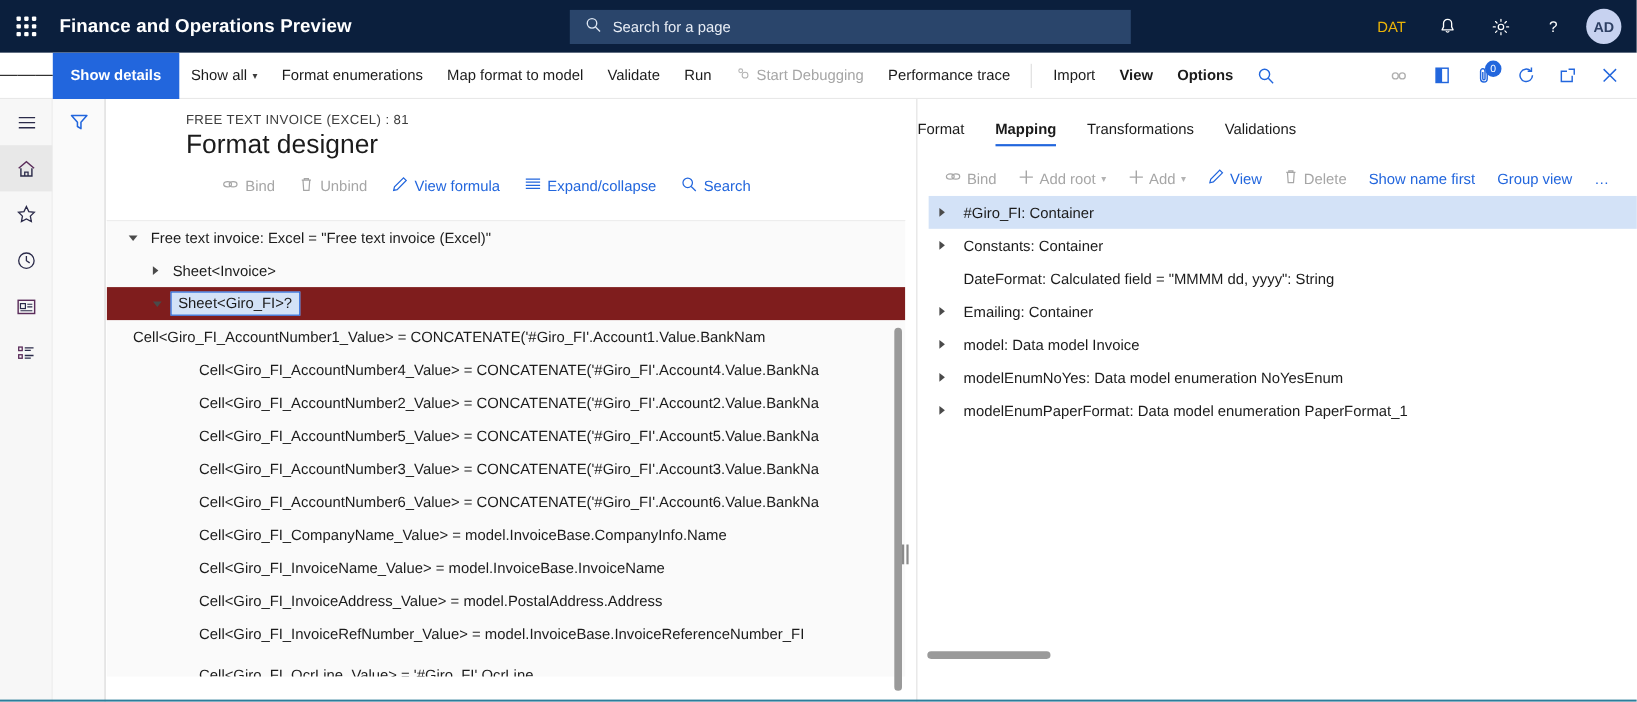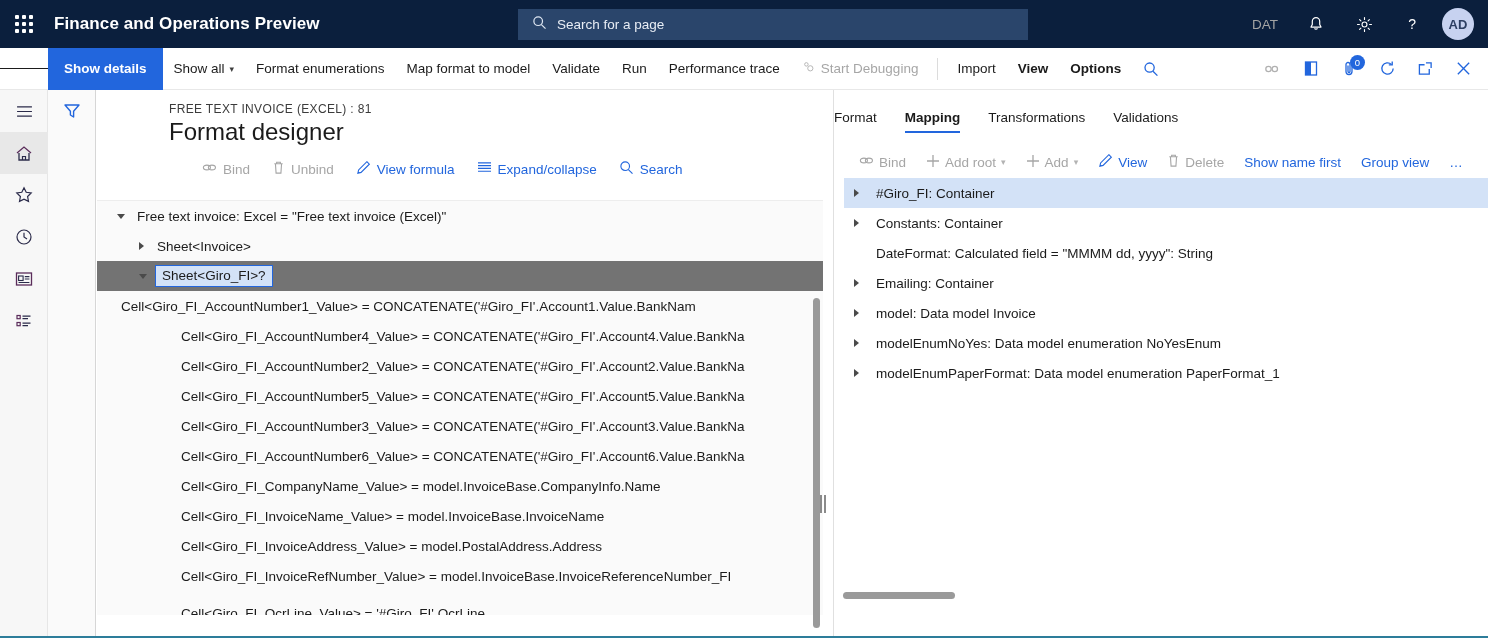--- a/index.html
+++ b/index.html
@@ -32,21 +32,21 @@
   .searchbox .mag { margin-right:10px; }
   .searchbox .ph { color:#e8edf5; font-size:13.5px; }
   .top-right {
     position:absolute; right:0; top:0; height:48px; display:flex; align-items:center;
     padding-right:14px; gap:0px;
   }
   .top-right .ti {
     width:48px; height:48px; display:flex; align-items:center; justify-content:center;
     color:#fff; cursor:pointer; font-size:15px;
   }
-  .company-tag { color:#a3a3a3; font-size:13.5px; padding:0 14px; cursor:pointer; }
+  .company-tag { color:#eab308; font-size:13.5px; padding:0 14px; cursor:pointer; }
   .avatar {
     width:32px; height:32px; border-radius:50%; background:#c7d2f0; color:#2d3f63;
     display:flex; align-items:center; justify-content:center; font-size:13px;
     font-weight:600; margin-left:6px; cursor:pointer;
   }
 
   
   .cmdbar {
     position:absolute; top:48px; left:0; width:1488px; height:42px;
     background:#ffffff; display:flex; align-items:center;
@@ -109,21 +109,21 @@
   .subcmd.disabled { color:#a6a6a6; cursor:default; }
 
   .tree {
     position:absolute; left:0; top:110px; width:726px; height:415px;
     overflow:hidden; background:#fafafa; border-top:1px solid #ededed;
   }
   .trow {
     height:30px; display:flex; align-items:center; font-size:13.5px; color:#1b1b1b;
     white-space:nowrap;
   }
-  .trow.sel { background:#737373; }
+  .trow.sel { background:#7f1d1d; }
   .tw { width:16px; display:flex; align-items:center; justify-content:center; flex:0 0 16px; }
   .tri-r { width:0;height:0;border-left:5px solid #4a4a4a;border-top:4px solid transparent;border-bottom:4px solid transparent; }
   .tri-d { width:0;height:0;border-top:5px solid #4a4a4a;border-left:4px solid transparent;border-right:4px solid transparent; }
   .tlabel { padding-left:8px; }
   .tlabel.boxed {
     border:1.5px solid #2266dd; padding:2px 6px 3px 6px; margin-left:4px; background:#d3e2f7;
   }
 
   .vscroll-left {
     position:absolute; left:765px; top:208px; width:7px; height:330px;
@@ -233,30 +233,30 @@
     </div>
     <div class="cmd-primary">Show details</div>
     <div class="cmd">
       <span>Show all</span>
       <span class="chev">▾</span>
     </div>
     <div class="cmd">Format enumerations</div>
     <div class="cmd">Map format to model</div>
     <div class="cmd">Validate</div>
     <div class="cmd">Run</div>
-    <div class="cmd">Performance trace</div>
     <div class="cmd disabled">
       <span>
         <svg width="14" height="14" viewBox="0 0 16 16">
             <circle cx="9.5" cy="9.5" r="3" fill="none" stroke="#b4b4b4" stroke-width="1.1"></circle>
             <circle cx="5" cy="5" r="2" fill="none" stroke="#b4b4b4" stroke-width="1.1"></circle>
           </svg>
       </span>
       <span>Start Debugging</span>
     </div>
+    <div class="cmd">Performance trace</div>
     <div class="cmd-sep"></div>
     <div class="cmd">Import</div>
     <div class="cmd bold">View</div>
     <div class="cmd bold">Options</div>
     <div class="cmd-icon-btn">
       <svg width="16" height="16" viewBox="0 0 16 16">
           <circle cx="6.6" cy="6.6" r="4.6" fill="none" stroke="#2266dd" stroke-width="1.3"></circle>
           <line x1="10" y1="10.2" x2="14.4" y2="14.6" stroke="#2266dd" stroke-width="1.3"></line>
         </svg>
     </div>

